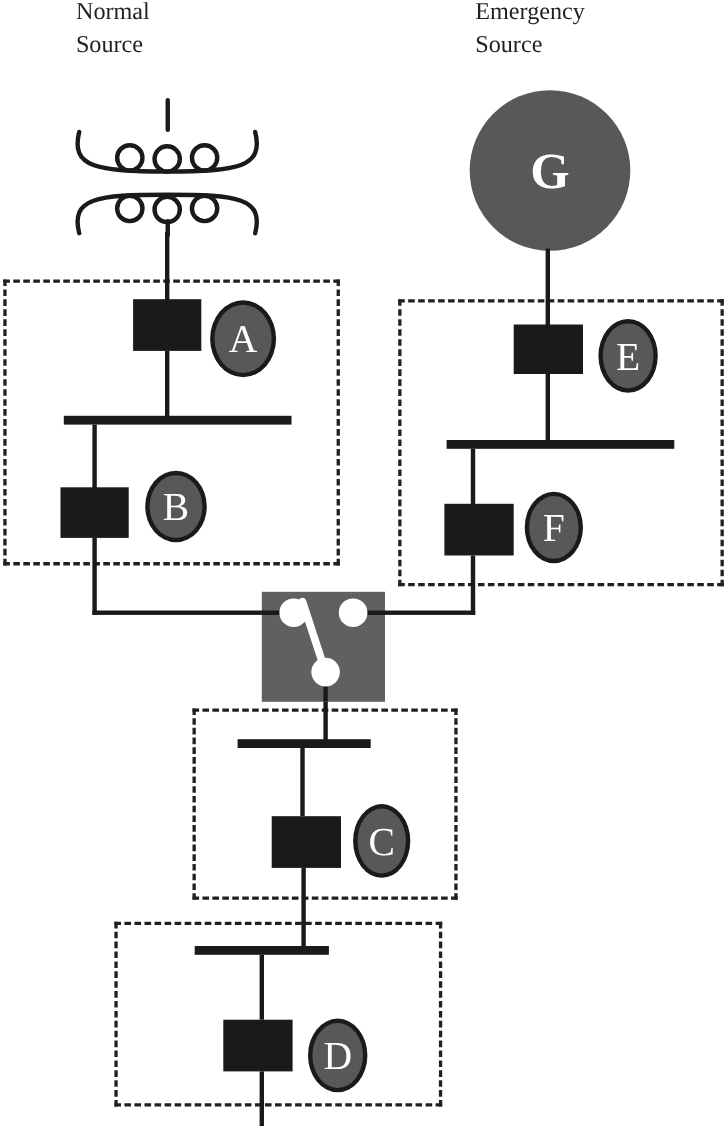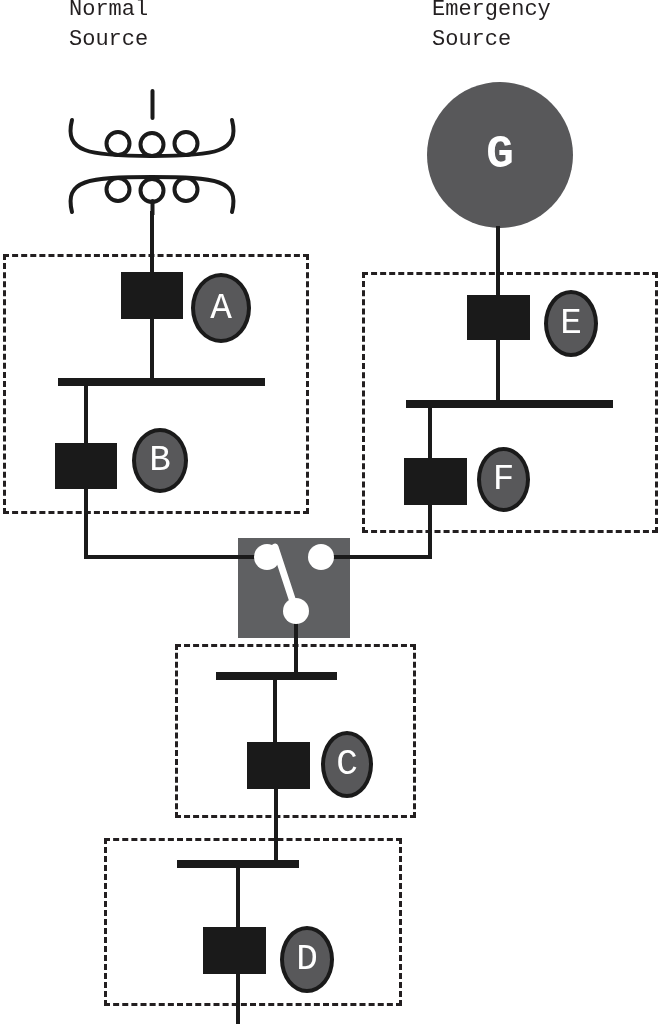--- a/index.html
+++ b/index.html
@@ -1,18 +1,18 @@
 <!DOCTYPE html>
 <html><head>
 <meta charset="utf-8">
 <style>
   html,body{margin:0;padding:0;background:#ffffff;}
   #stage{
     position:relative;width:661px;height:1024px;background:#ffffff;
-    font-family:Liberation Mono, monospace;overflow:hidden;
+    font-family:Liberation Serif, serif;overflow:hidden;
   }
   .title{
     position:absolute;font-size:22px;line-height:30px;color:#231f20;
     letter-spacing:0px;white-space:pre-line;
   }
   .dashed-box{position:absolute;border:3px dashed #231f20;box-sizing:border-box;background:transparent;}
   .vline,.hline,.busbar{position:absolute;background:#1a1a1a;}
   .breaker{position:absolute;background:#1a1a1a;}
   .badge{
     position:absolute;border:4px solid #1a1a1a;border-radius:50%;

